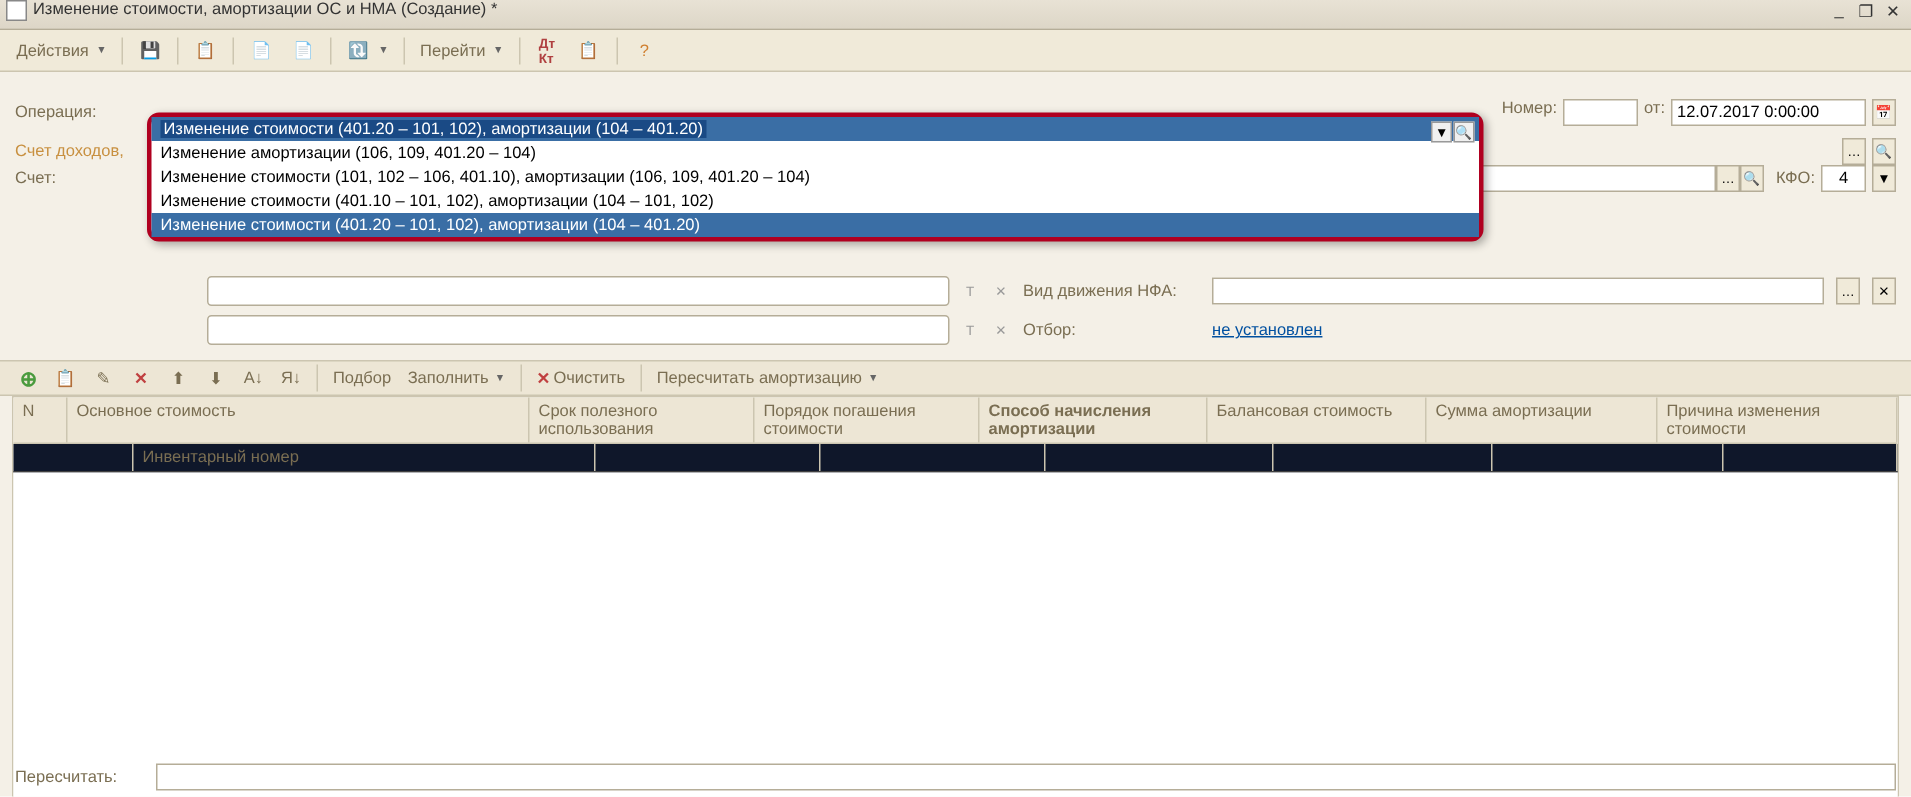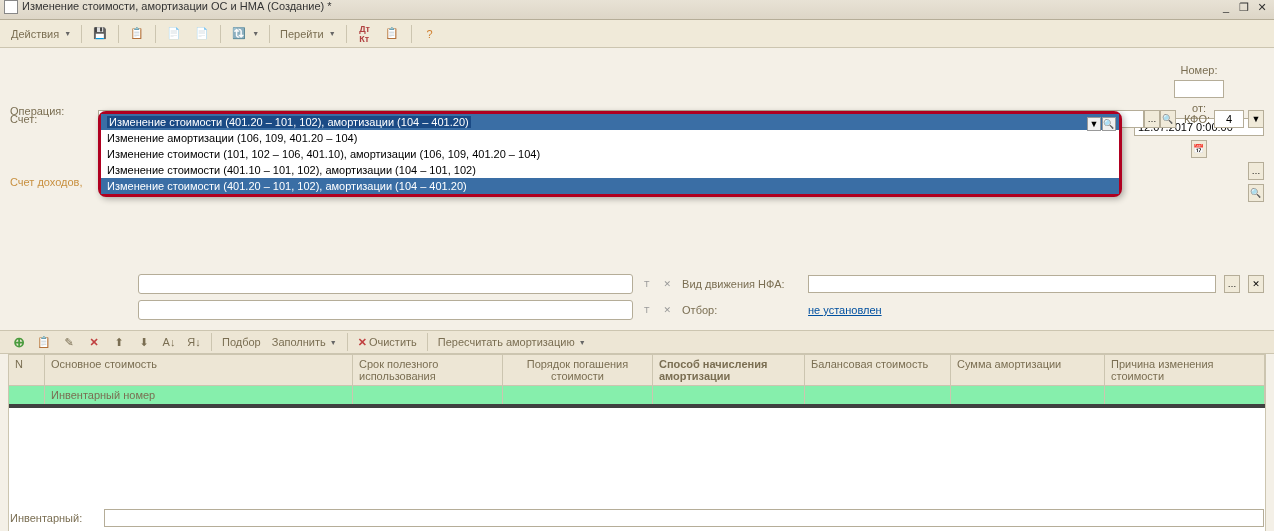--- a/index.html
+++ b/index.html
@@ -24,47 +24,47 @@
     
     .operation-field { flex: 1; position: relative; }
     .operation-dropdown { position: absolute; top: 0; left: 0; right: 0; background: #fff; border: 3px solid #b00020; border-radius: 8px; z-index: 10; box-shadow: 2px 2px 6px rgba(0,0,0,0.3); }
     .operation-selected { background: #3a6ea5; color: #fff; padding: 2px 6px; display: flex; align-items: center; }
     .operation-selected-inner { background: #1a4a85; padding: 0 2px; }
     .operation-item { padding: 2px 6px; font-weight: normal; color: #000; cursor: pointer; }
     .operation-item.highlighted { background: #3a6ea5; color: #fff; }
     .operation-controls { position: absolute; right: 3px; top: 3px; display: flex; gap: 1px; }
     .op-btn { width: 14px; height: 14px; border: 1px solid #999; background: #f0f0f0; display: flex; align-items: center; justify-content: center; cursor: pointer; font-size: 9px; }
     
-    .right-fields { display: flex; align-items: center; gap: 4px; flex-direction: column; }
+    .right-fields { display: flex; gap: 4px; }
     .small-label { color: #7a6e52; }
     .text-input { border: 1px solid #b5ad98; background: #fff; height: 18px; padding: 0 3px; }
     .date-input { width: 130px; }
     .num-input { width: 50px; }
     .lookup-btn { width: 16px; height: 18px; border: 1px solid #b5ad98; background: #f0ead9; display: flex; align-items: center; justify-content: center; cursor: pointer; font-size: 9px; }
     
     .mid-section { padding: 4px 10px; }
     .mid-row { display: flex; align-items: center; gap: 8px; margin-bottom: 6px; }
     .mid-input { flex: 0 0 495px; border: 1px solid #b5ad98; background: #fff; height: 20px; border-radius: 3px; }
     .tx-btn { color: #999; font-size: 9px; margin: 0 3px; cursor: pointer; }
     .mid-label { color: #7a6e52; min-width: 118px; }
     .mid-field { flex: 1; border: 1px solid #b5ad98; background: #fff; height: 18px; }
     .link-text { color: #0050a0; text-decoration: underline; cursor: pointer; }
     
     .grid-toolbar { height: 24px; background: #ede6d5; border-top: 1px solid #ccc5b0; border-bottom: 1px solid #ccc5b0; display: flex; align-items: center; padding: 0 8px; gap: 3px; }
     .grid-tb-btn { padding: 2px 4px; color: #7a6e52; cursor: pointer; display: flex; align-items: center; gap: 2px; }
     .grid-tb-icon { width: 14px; height: 14px; display: inline-flex; align-items: center; justify-content: center; }
     
     .grid { border: 1px solid #ccc5b0; background: #fff; margin: 0 8px; }
     .grid-header { display: flex; background: #ede6d5; border-bottom: 1px solid #ccc5b0; }
-    .grid-header-row2 { display: flex; background: #86efac; border-bottom: 4px solid #404040; }
+    .grid-header-row2 { display: flex; background: #0f172a; border-bottom: 1px solid #404040; padding-left: 44px; }
     .grid-col { border-right: 1px solid #ccc5b0; padding: 3px 6px; color: #7a6e52; font-size: 11px; }
     .col-n { width: 36px; }
     .col-name { width: 308px; }
     .col-term { width: 150px; }
-    .col-order { width: 150px; text-align: center; }
+    .col-order { width: 150px; }
     .col-method { width: 152px; font-weight: bold; }
     .col-balance { width: 146px; }
     .col-amort { width: 154px; }
     .col-reason { flex: 1; }
     .grid-body { height: 220px; background: #fff; }
     
     .comment-row { position: absolute; bottom: 4px; left: 0; right: 0; display: flex; align-items: center; padding: 0 10px; }
     .comment-input { flex: 1; border: 1px solid #b5ad98; background: #fff; height: 18px; margin-left: 6px; }
     
     .icon-green-plus { color: #4a9b3e; font-weight: bold; font-size: 14px; }
@@ -266,15 +266,15 @@
     <div class="grid-col col-order"></div>
     <div class="grid-col col-method"></div>
     <div class="grid-col col-balance"></div>
     <div class="grid-col col-amort"></div>
     <div class="grid-col col-reason"></div>
   </div>
   <div class="grid-body"></div>
 </div>
 
 <div class="comment-row">
-  <span class="form-label">Инвентарный:</span>
+  <span class="form-label">Пересчитать:</span>
   <input class="comment-input" style="">
 </div>
 
 </body></html>

